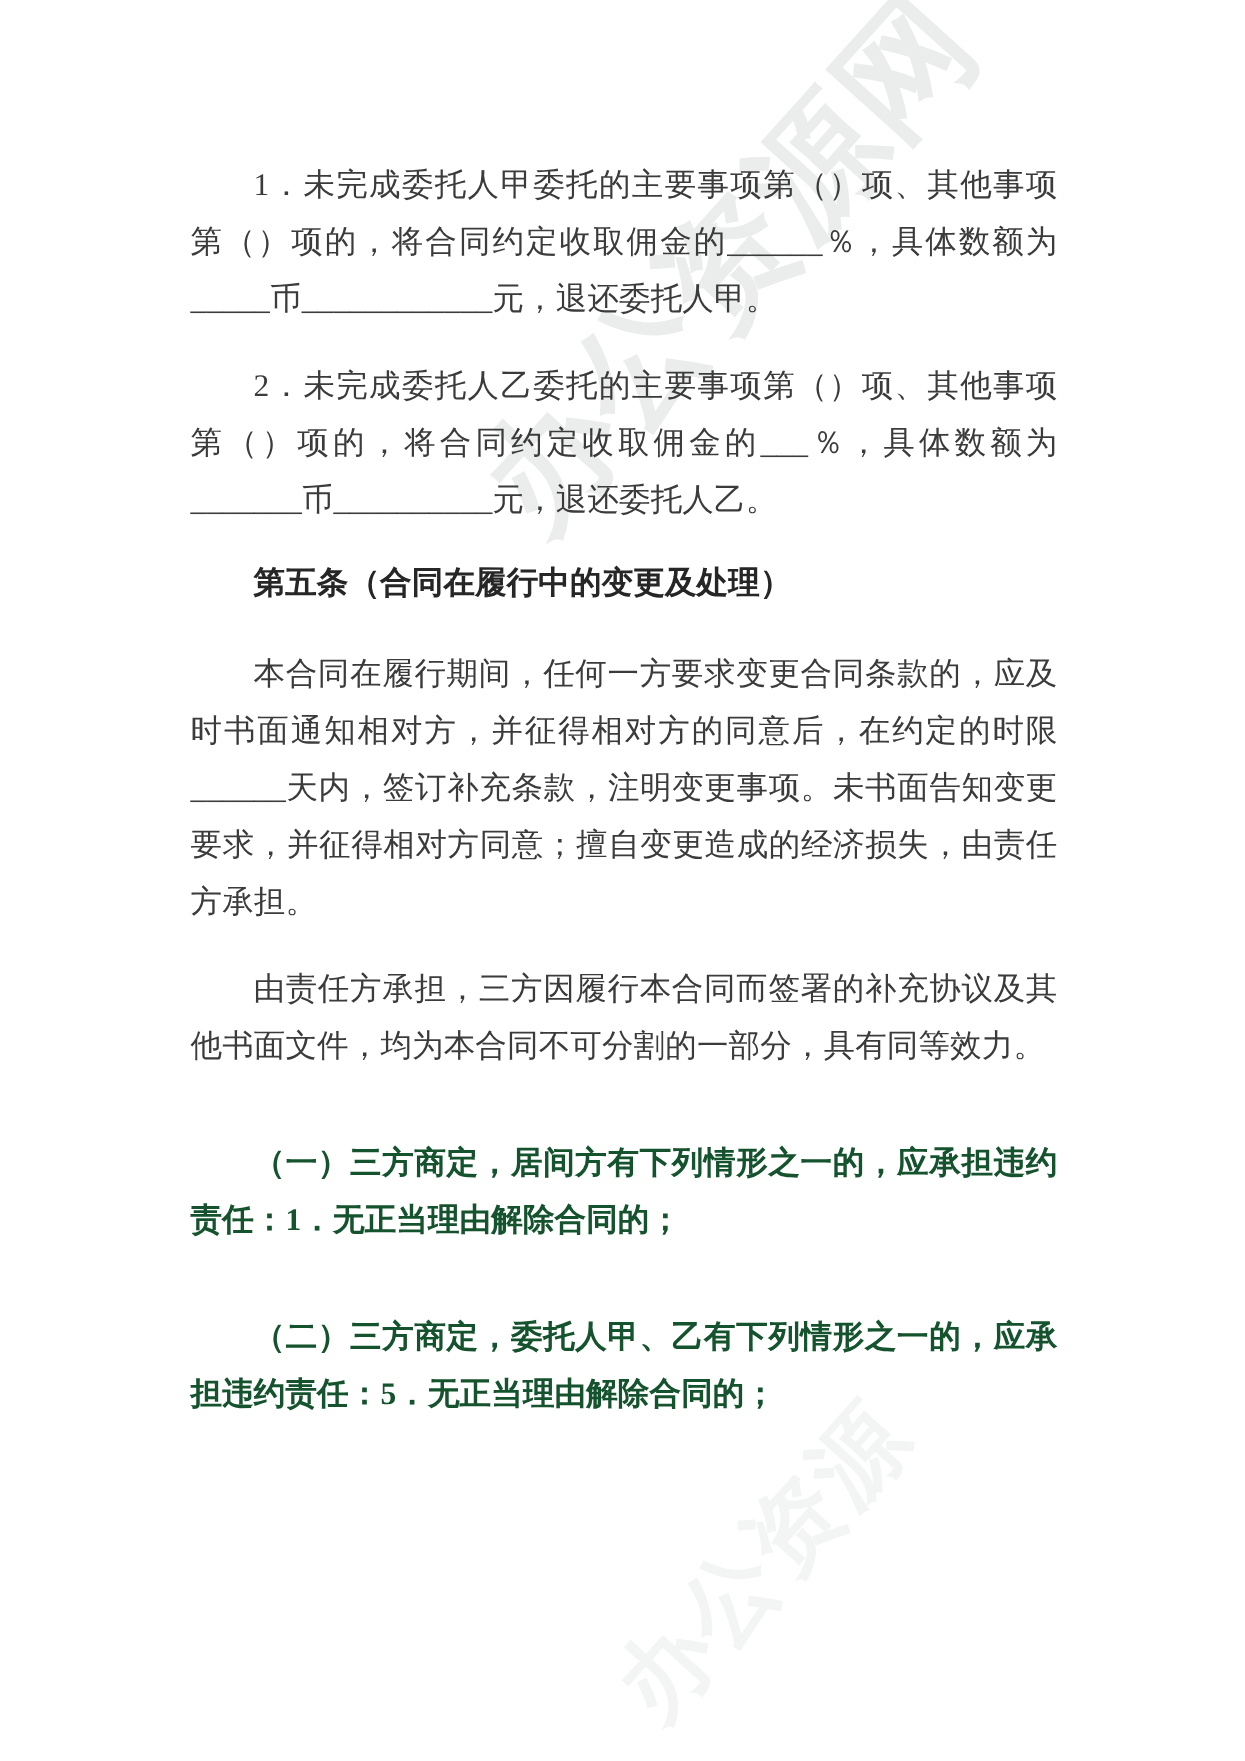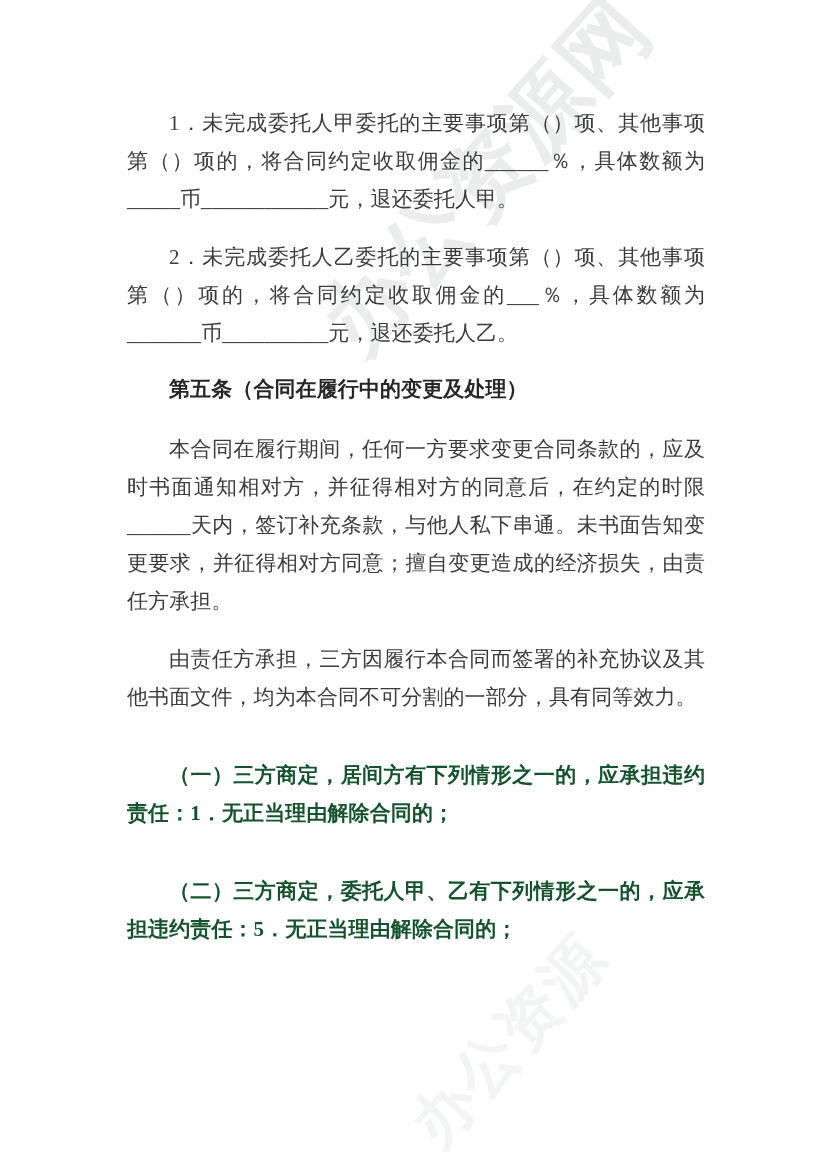--- a/index.html
+++ b/index.html
@@ -104,21 +104,21 @@
     <div class="spacer-half"></div>
 
     <p class="para indent">2．未完成委托人乙委托的主要事项第（）项、其他事项第（）项的，将合同约定收取佣金的___％，具体数额为_______币__________元，退还委托人乙。</p>
 
     <div class="spacer-half"></div>
 
     <p class="para heading">第五条（合同在履行中的变更及处理）</p>
 
     <div class="spacer-half"></div>
 
-    <p class="para indent">本合同在履行期间，任何一方要求变更合同条款的，应及时书面通知相对方，并征得相对方的同意后，在约定的时限______天内，签订补充条款，与他人私下串通。未书面告知变更要求，并征得相对方同意；擅自变更造成的经济损失，由责任方承担。</p>
+    <p class="para indent">本合同在履行期间，任何一方要求变更合同条款的，应及时书面通知相对方，并征得相对方的同意后，在约定的时限______天内，签订补充条款，注明变更事项。未书面告知变更要求，并征得相对方同意；擅自变更造成的经济损失，由责任方承担。</p>
 
     <div class="spacer-half"></div>
 
     <p class="para indent">由责任方承担，三方因履行本合同而签署的补充协议及其他书面文件，均为本合同不可分割的一部分，具有同等效力。</p>
 
     <div class="spacer-half"></div>
 
 
     <div class="spacer-half"></div>
 

